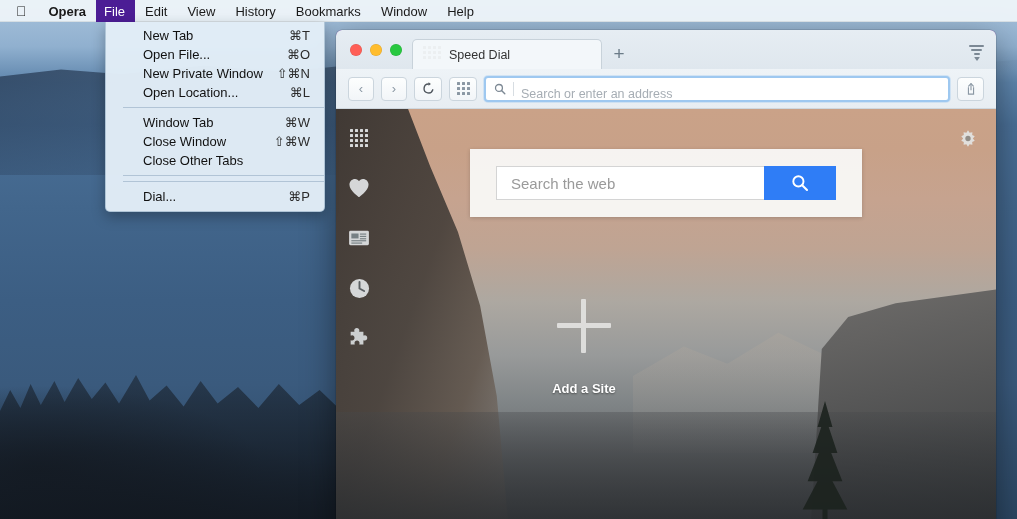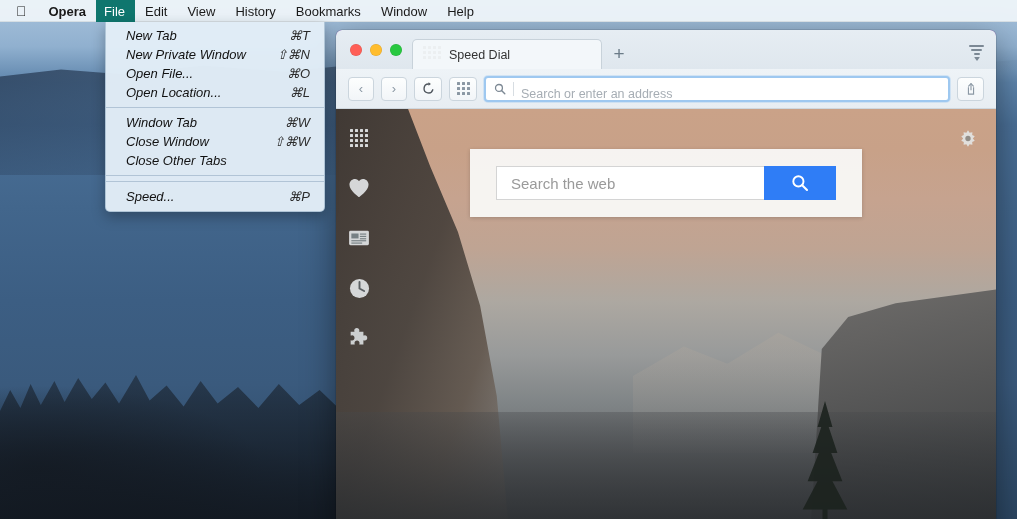--- a/index.html
+++ b/index.html
@@ -44,33 +44,33 @@
     display: flex; align-items: center;
     font-size: 13px; color: #1a1a1a;
     border-bottom: 1px solid rgba(0,0,0,0.08);
     z-index: 40;
   }
   #menubar .apple { padding: 0 12px 0 16px; font-size: 14px; line-height: 1; }
   #menubar .mi {
     padding: 2px 10px; height: 22px; line-height: 19px; white-space: nowrap; cursor: default;
   }
   #menubar .mi.bold { font-weight: bold; }
-  #menubar .mi.active { background: #0f766e; color: #fff; padding-left: 8px; }
+  #menubar .mi.active { background: #4c1d95; color: #fff; padding-left: 8px; }
 
   
   #filemenu {
     position: absolute; left: 105px; top: 22px; width: 220px;
     background: rgba(226,237,247,0.97);
     border: 1px solid rgba(130,160,185,0.5);
     border-top: none;
     border-radius: 0 0 5px 5px;
     box-shadow: 0 5px 14px rgba(0,0,0,0.28);
-    padding: 4px 0 5px 0;
+    padding: 4px 0 5px 17px;
     z-index: 50;
-    font-size: 13px; color: #111; font-style: italic;
+    font-size: 13px; color: #111;
   }
   #filemenu .row {
     display: flex; justify-content: space-between; align-items: center;
     padding: 1px 14px 1px 20px; height: 19px; line-height: 19px; cursor: default;
   }
   #filemenu .row .sc { color: #2b2b2b; letter-spacing: 0px; }
   #filemenu .row.disabled, #filemenu .row.disabled .sc { color: #a7b2bd; }
   #filemenu .sep { height: 1px; background: rgba(140,165,190,0.55); margin: 5px 0 5px 0; }
 
   
@@ -253,28 +253,28 @@
   <div class="mi">Window</div>
   <div class="mi">Help</div>
 </div>
 
 <div id="filemenu">
   <div class="row">
     <span>New Tab</span>
     <span class="sc">⌘T</span>
   </div>
   <div class="row">
+    <span>Open File...</span>
+    <span class="sc">⌘O</span>
+  </div>
+  <div class="row">
     <span>New Private Window</span>
     <span class="sc">⇧⌘N</span>
   </div>
   <div class="row">
-    <span>Open File...</span>
-    <span class="sc">⌘O</span>
-  </div>
-  <div class="row">
     <span>Open Location...</span>
     <span class="sc">⌘L</span>
   </div>
 
   <div class="sep"></div>
 
   <div class="row">
     <span>Window Tab</span>
     <span class="sc">⌘W</span>
   </div>
@@ -286,21 +286,21 @@
     <span>Close Other Tabs</span>
     <span class="sc"></span>
   </div>
 
   <div class="sep"></div>
 
 
   <div class="sep"></div>
 
   <div class="row">
-    <span>Speed...</span>
+    <span>Dial...</span>
     <span class="sc">⌘P</span>
   </div>
 </div>
 
 <div id="opera">
 
   <div id="tabstrip">
     <div class="traffic">
       <div class="light red"></div>
       <div class="light yellow"></div>
@@ -448,14 +448,18 @@
         </div>
         <div class="sd-searchbtn">
           <svg width="18" height="18" viewBox="0 0 18 18">
             <circle cx="7.4" cy="7.4" r="5.1" fill="none" stroke="#ffffff" stroke-width="1.9"></circle>
             <line x1="11.2" y1="11.2" x2="16" y2="16" stroke="#ffffff" stroke-width="2.1" stroke-linecap="round"></line>
           </svg>
         </div>
       </div>
     </div>
 
+    <div id="sd-add">
+      <div class="plus"></div>
+      <div class="lbl">Add a Site</div>
+    </div>
   </div>
 </div>
 
 </body></html>

